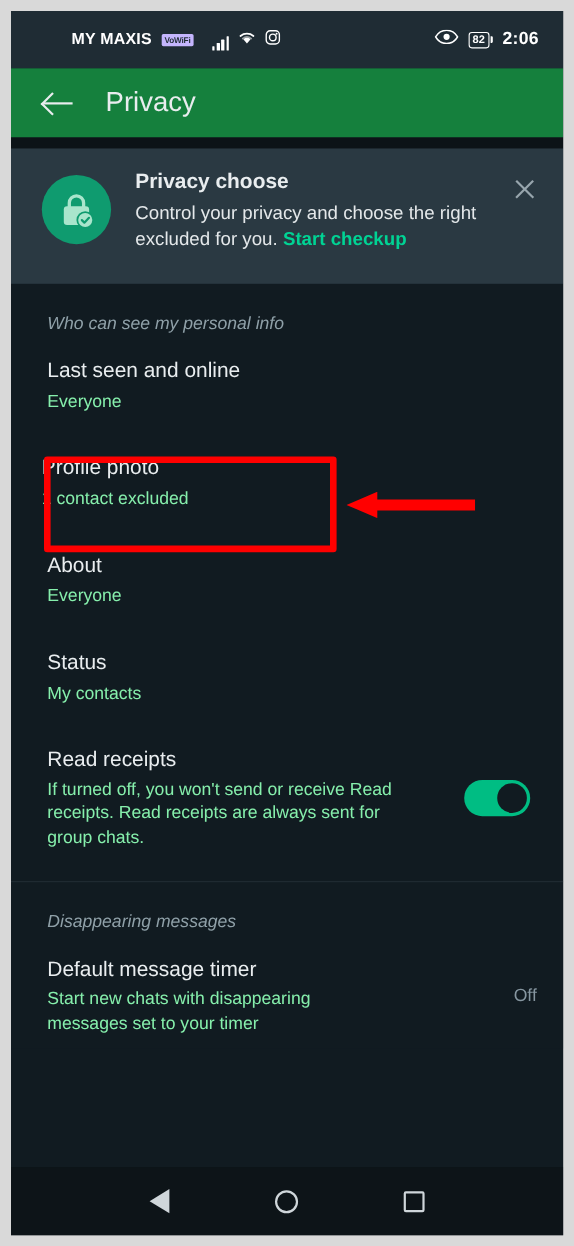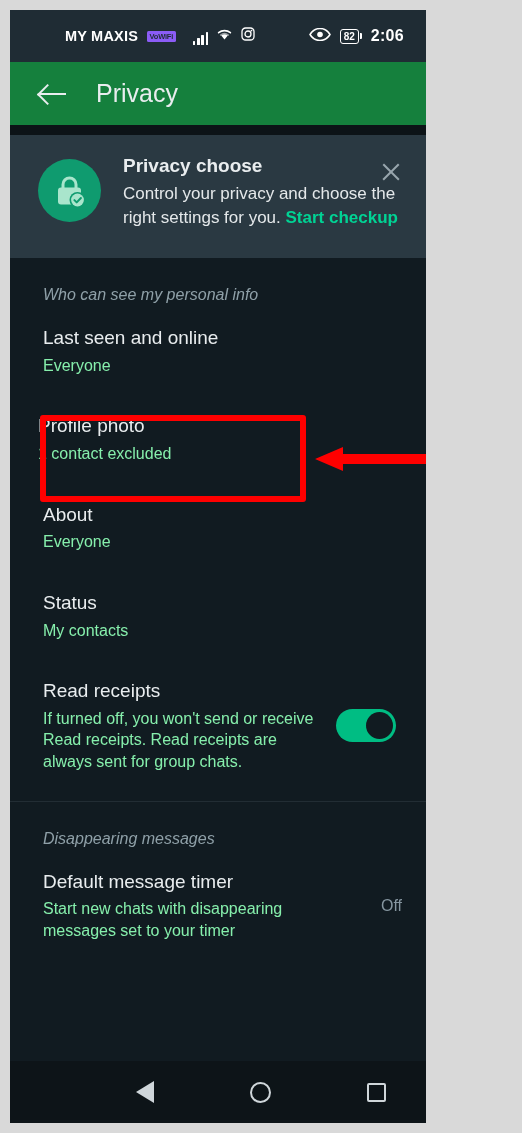--- a/index.html
+++ b/index.html
@@ -5,39 +5,39 @@
   * { margin:0; padding:0; box-sizing:border-box; }
   html, body {
     width:522px; height:1133px;
     background:#d9d9d9;
     font-family:"Liberation Sans", sans-serif;
     overflow:hidden;
   }
   .phone {
     position:absolute;
     left:10px; top:10px;
-    width:416px; height:1113px;
+    width:502px; height:1113px;
     background:#111b21;
     overflow:hidden;
   }
 
   
   .statusbar {
     position:relative;
     height:52px;
     background:#1f2c34;
     display:flex;
     align-items:center;
     padding:0 22px 0 55px;
     color:#ffffff;
   }
   .sb-left { display:flex; align-items:center; gap:9px; }
   .carrier { font-size:14.5px; font-weight:700; letter-spacing:.2px; }
   .vowifi {
-    background:#8b5cf6; color:#1f2c34;
+    background:#c4b5fd; color:#1f2c34;
     font-size:7.5px; font-weight:700;
     padding:2px 2.5px 1.5px;
     border-radius:1.5px;
     letter-spacing:-.2px;
     line-height:1;
   }
   .sb-icons { display:flex; align-items:flex-end; gap:8px; margin-left:8px; }
   .bars { display:flex; align-items:flex-end; gap:1.5px; height:14px; }
   .bars i { display:block; width:2.8px; background:#fff; border-radius:.5px; }
   .bars i:nth-child(1){ height:4px; }
@@ -269,21 +269,21 @@
       <svg width="34" height="36" viewBox="0 0 34 36">
         <path d="M10 15 v-3.5 a6.5 6.5 0 0 1 13 0 V15" stroke="#a9e5cc" stroke-width="3" fill="none" stroke-linecap="round"></path>
         <rect x="5" y="14.5" width="23" height="17" rx="3" fill="#a9e5cc"></rect>
         <circle cx="24.5" cy="27" r="8" fill="#0f9b6f"></circle>
         <circle cx="24.5" cy="27" r="6.4" fill="#a9e5cc"></circle>
         <path d="M21.4 27.1 l2.3 2.3 l4.2 -4.4" stroke="#0f9b6f" stroke-width="2" fill="none" stroke-linecap="round" stroke-linejoin="round"></path>
       </svg>
     </div>
     <div class="banner-text">
       <div class="banner-title">Privacy choose</div>
-      <div class="banner-desc"><span>Control your privacy and choose the right settings for you. </span><span class="start-link">Start checkup</span></div>
+      <div class="banner-desc"><span>Control your privacy and choose the right excluded for you. </span><span class="start-link">Start checkup</span></div>
     </div>
     <span class="banner-close"></span>
   </div>
 
   <div class="list">
 
     <div class="section-header">Who can see my personal info</div>
 
     <div class="row">
       <div class="row-main">

